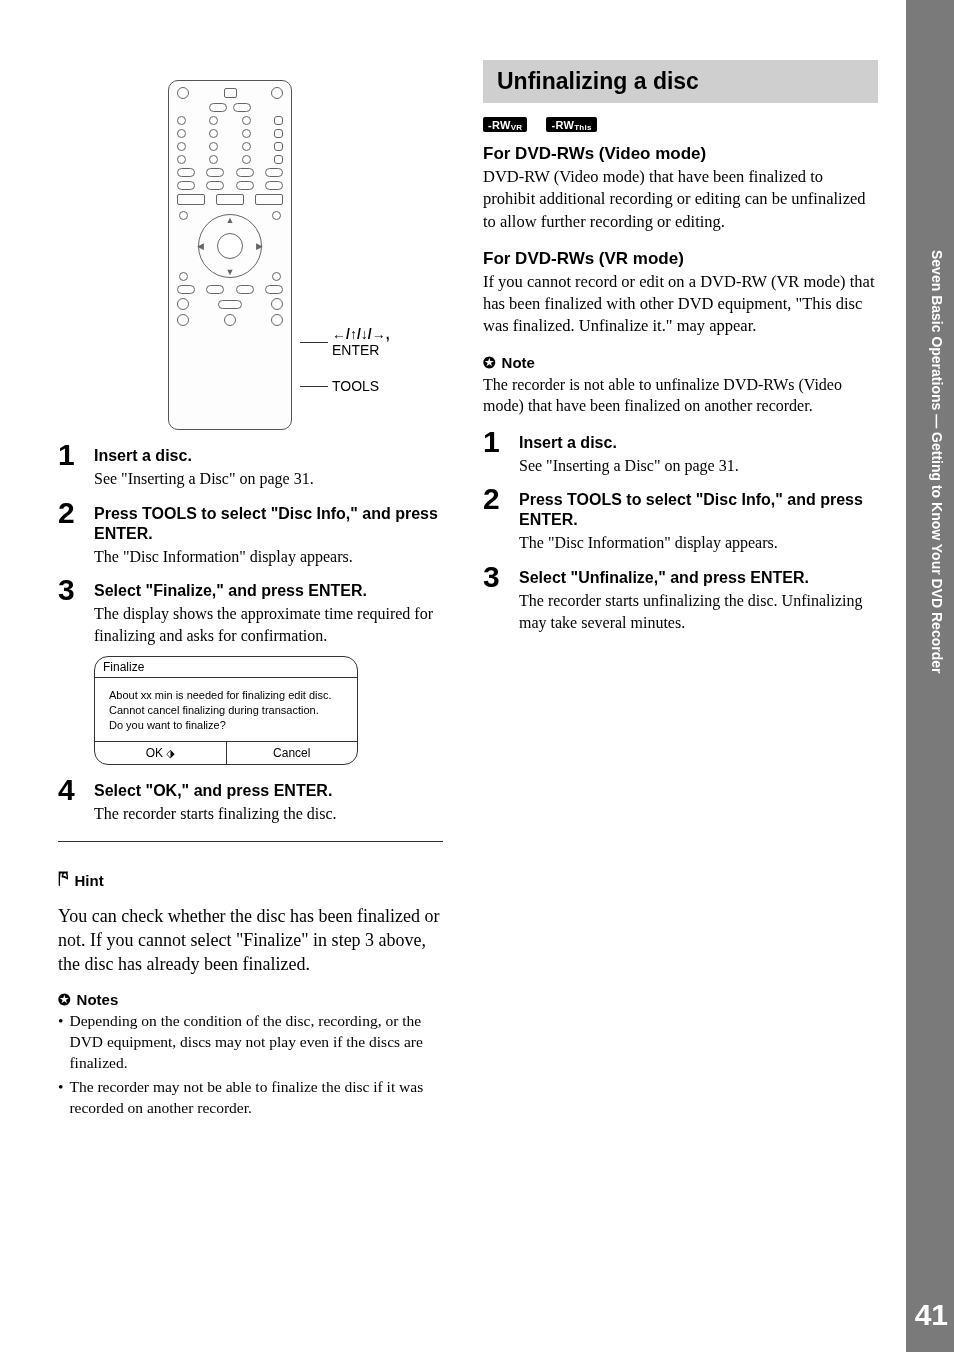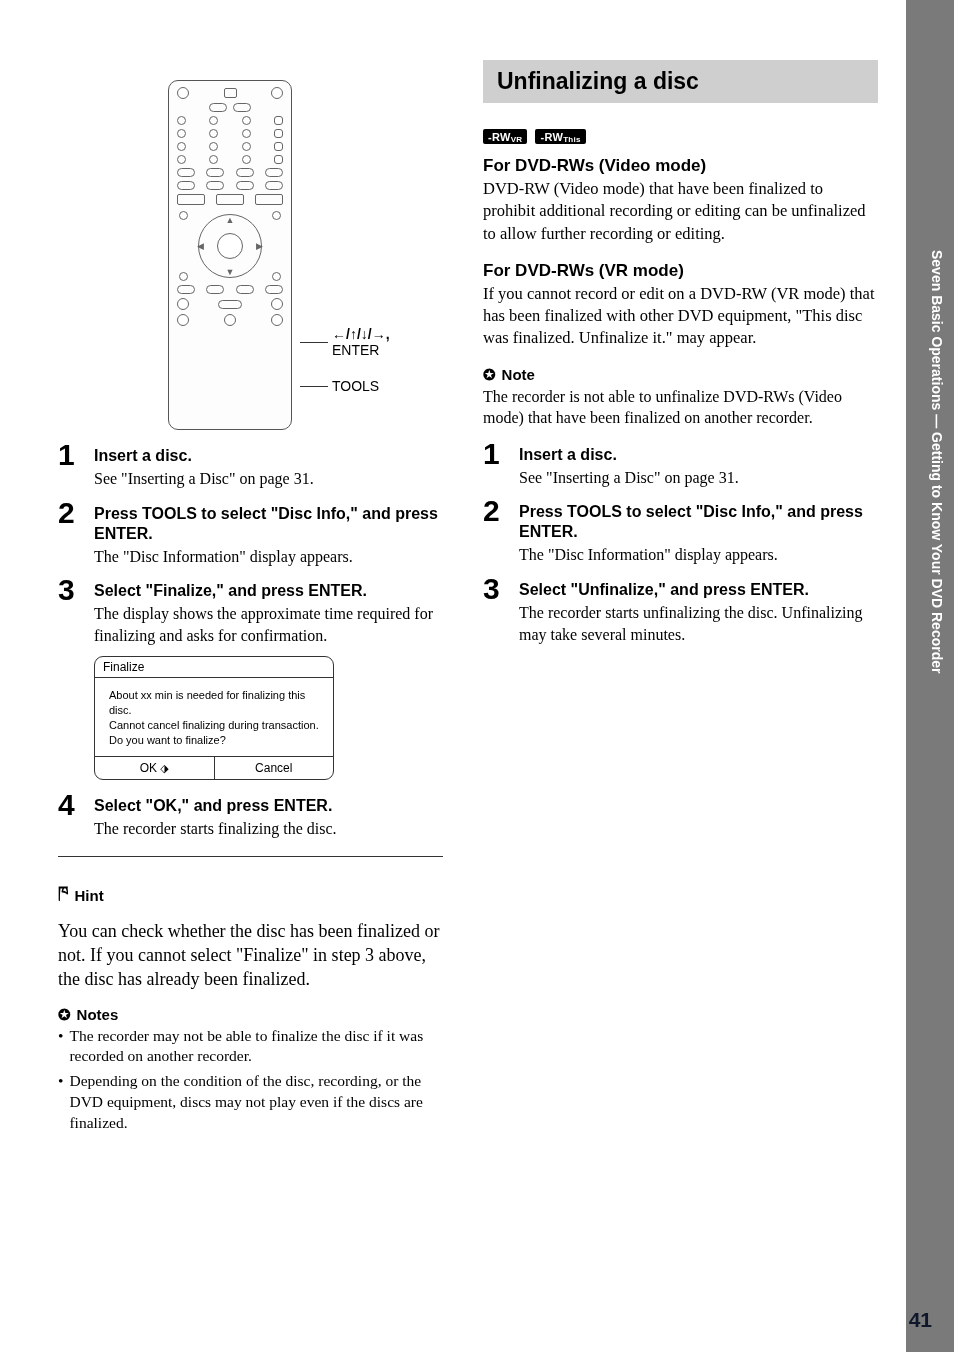--- a/index.html
+++ b/index.html
@@ -55,22 +55,22 @@
   
   .steps { list-style:none; margin-top:6px; }
   .steps li { display:flex; gap:14px; margin-bottom:8px; }
   .step-num { font-family: Arial, Helvetica, sans-serif; font-weight:bold; font-size:30px; line-height:1; min-width:22px; }
   .step-body { padding-top:6px; }
   .step-head { font-family: Liberation Sans, sans-serif; font-weight:bold; font-size:16px; line-height:1.25; margin-bottom:2px; }
   .step-text { font-size:16px; line-height:1.35; }
 
   
   .dialog {
-    border:1.5px solid #333; border-radius:9px;
-    margin:10px 0 10px 36px; width: 240px;
+    border:1.5px solid #333; border-radius:14px;
+    margin:10px 0 10px 36px; width: 264px;
     font-family: Arial, Helvetica, sans-serif;
     font-size:11px;
   }
   .dialog-title { border-bottom:1px solid #333; padding:3px 8px; font-size:12px; }
   .dialog-body { padding:10px 14px 8px; line-height:1.35; }
   .dialog-btns { display:flex; border-top:1px solid #333; }
   .dialog-btns div { flex:1; text-align:center; padding:4px 0; font-size:12px; }
   .dialog-btns div:first-child { border-right:1px solid #333; }
   .cursor { display:inline-block; font-size:11px; vertical-align:middle; }
 
@@ -83,23 +83,23 @@
   .icon-bubble { font-size:15px; }
   .body-text { font-size:18px; line-height:1.35; }
   .bullets { list-style:none; margin-top:2px; }
   .bullets li { display:flex; gap:6px; font-size:15.5px; line-height:1.35; margin-bottom:4px;}
   .bullets li::before { content:"•"; }
 
   
   .section-bar {
     background:#cfcfcf; padding:8px 10px 8px 14px;
     font-family: Arial, Helvetica, sans-serif; font-weight:bold; font-size:23px;
-    margin-bottom:26px;
-  }
-  .badges { display:flex; gap:8px; margin-bottom:12px;align-items:flex-end; }
+    margin-bottom:14px;
+  }
+  .badges { display:flex; gap:19px; margin-bottom:12px;align-items:flex-end; }
   .badge {
     background:#000; color:#fff; font-family:Arial,Helvetica,sans-serif;
     font-size:11px; font-weight:bold; padding:2px 5px 1px; border-radius:2px;
     letter-spacing:0.3px;
   }
   .badge sub { font-size:8px; font-weight:bold; vertical-align:baseline; position:relative; top:1px;}
   .sub-h {
     font-family: Arial, Helvetica, sans-serif; font-weight:bold; font-size:17px;
     margin-bottom:2px;
   }
@@ -109,22 +109,22 @@
   .side-tab {
     position:absolute; right:0; top:0; width:48px; height:1352px;
     background:#7a7a7a;
   }
   .side-label {
     position:absolute; right:9px; top:250px;
     color:#fff; font-family:Arial,Helvetica,sans-serif; font-weight:bold; font-size:14px;
     writing-mode: vertical-rl; white-space:nowrap;
   }
   .page-num {
-    position:absolute; right:22px; bottom:20px;
-    color:#0f172a; font-family:Arial,Helvetica,sans-serif; font-weight:bold; font-size:21px;
+    position:absolute; right:6px; bottom:20px;
+    color:#ffffff; font-family:Arial,Helvetica,sans-serif; font-weight:bold; font-size:30px;
   }
 </style>
 </head>
 <body>
 
 <div class="side-tab">
   <div class="side-label">Seven Basic Operations — Getting to Know Your DVD Recorder</div>
   <div class="page-num">41</div>
 </div>
 
@@ -248,21 +248,21 @@
         <div class="step-body">
           <div class="step-head">Select "Finalize," and press ENTER.</div>
           <div class="step-text">The display shows the approximate time required for finalizing and asks for confirmation.</div>
         </div>
       </li>
     </ol>
 
     <div class="dialog">
       <div class="dialog-title">Finalize</div>
       <div class="dialog-body">
-        <div>About xx min is needed for finalizing this disc.</div>
+        <div>About xx min is needed for finalizing edit disc.</div>
         <div>Cannot cancel finalizing during transaction.</div>
         <div>Do you want to finalize?</div>
       </div>
       <div class="dialog-btns">
         <div><span>OK</span> <span class="cursor">⬗</span></div>
         <div><span>Cancel</span></div>
       </div>
     </div>
 
     <ol class="steps">
@@ -284,24 +284,24 @@
     <div class="body-text">You can check whether the disc has been finalized or not. If you cannot select "Finalize" in step 3 above, the disc has already been finalized.</div>
 
     <div style="height:14px;"></div>
 
     <div class="notes-head">
       <span class="icon-bubble">✪</span>
       <span>Notes</span>
     </div>
     <ul class="bullets">
       <li>
+          <span>Depending on the condition of the disc, recording, or the DVD equipment, discs may not play even if the discs are finalized.</span>
+        </li>
+      <li>
           <span>The recorder may not be able to finalize the disc if it was recorded on another recorder.</span>
-        </li>
-      <li>
-          <span>Depending on the condition of the disc, recording, or the DVD equipment, discs may not play even if the discs are finalized.</span>
         </li>
     </ul>
   </div>
 
   <div class="col col-right">
     <div class="section-bar">Unfinalizing a disc</div>
 
     <div class="badges">
       <span class="badge">-RW<sub>VR</sub></span>
       <span class="badge">-RW<sub>This</sub></span>

